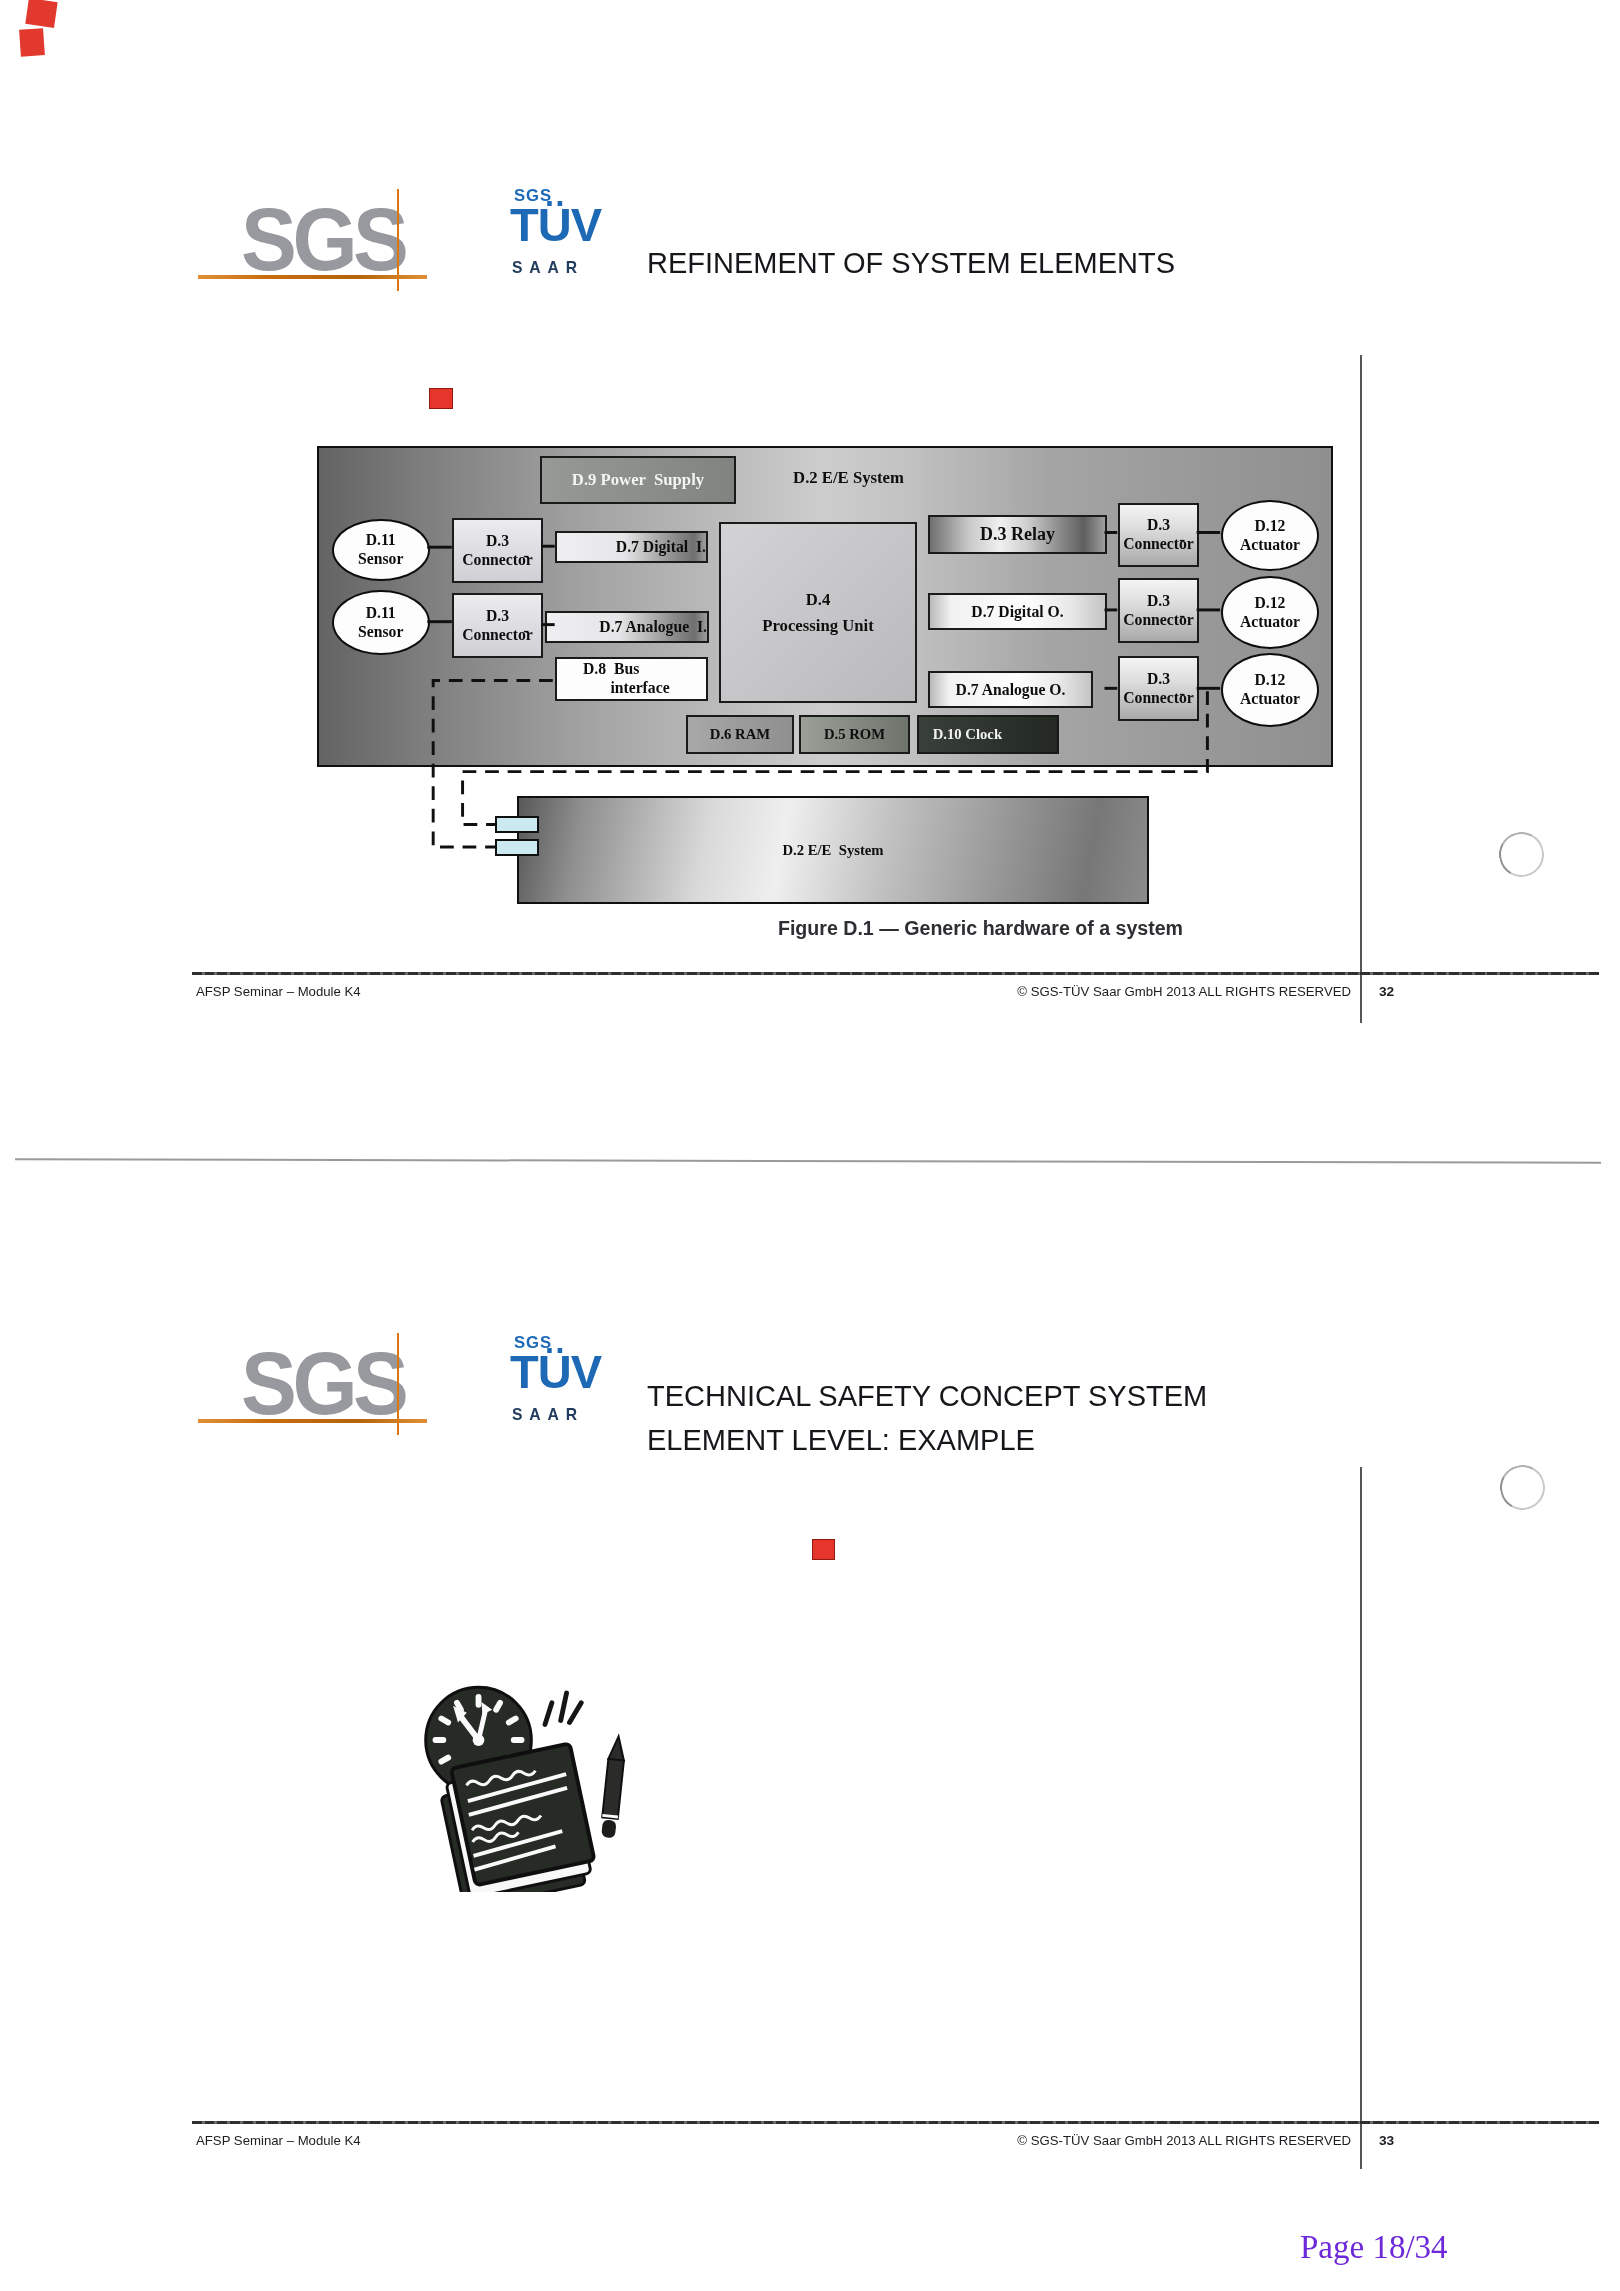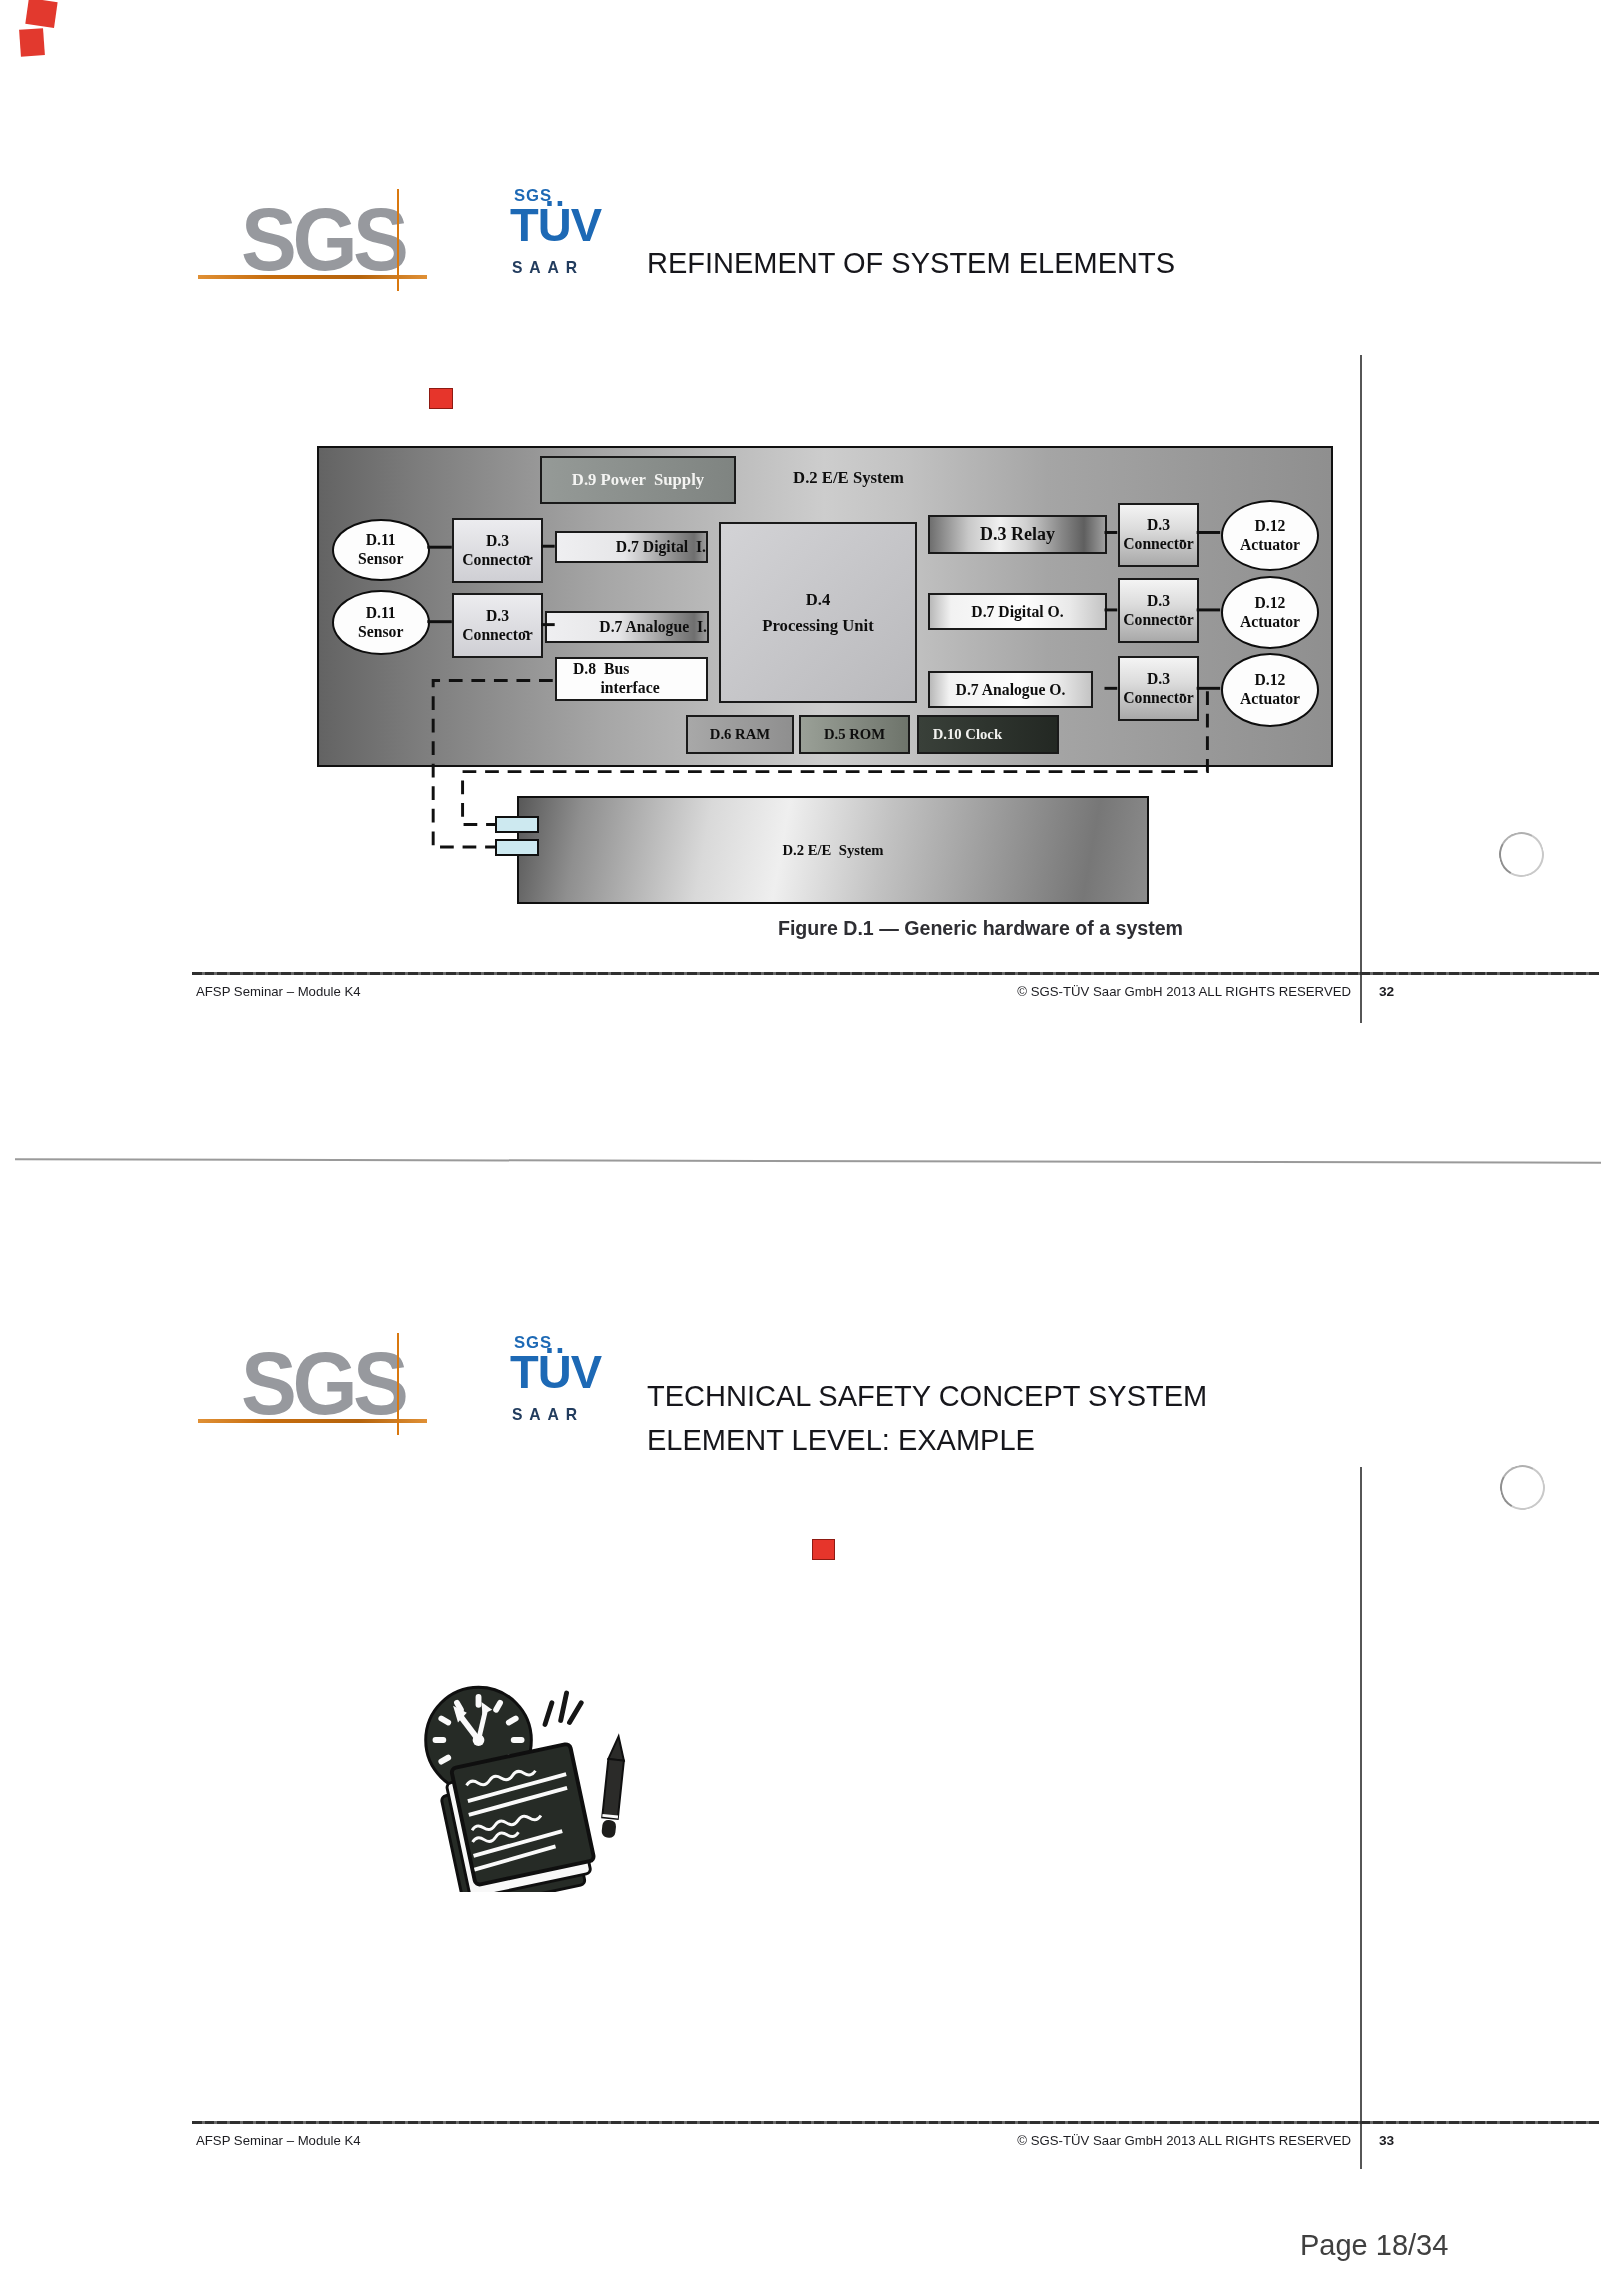--- a/index.html
+++ b/index.html
@@ -60,21 +60,21 @@
   .caption{font-size:19.6px;font-weight:bold;color:#2e2e33;text-align:center;}
 
   .footer-rule{height:2.9px;background:repeating-linear-gradient(90deg,#2f2f2f 0 9.8px,#6a6a6a 9.8px 12.7px);}
   .footer-text{font-size:13.2px;color:#1d1d22;}
   .footer-right{text-align:right;}
   .footer-num{font-size:13.7px;font-weight:bold;color:#1d1d22;text-align:center;}
 
   .circle-mark{border-radius:50%;border:2.9px solid #c9c9c9;border-left-color:#8f8f8f;
     border-top-color:#b0b0b0;transform:rotate(-15deg);box-sizing:border-box;background:transparent;}
 
-  .page-num{font-size:29px;color:#404040;}
+  .page-num{font-size:33px;color:#6d28d9;font-family:Liberation Serif, serif;}
 </style>
 </head>
 <body>
 
 <div id="page">
 
   <div class="abs redmark" style="left:27.4px;top:0;width:29px;height:25.5px;transform:rotate(8deg);"></div>
   <div class="abs redmark" style="left:19.6px;top:29px;width:23.5px;height:27.4px;transform:rotate(-4deg);"></div>
 
   <div class="abs" style="left:0;top:0;width:1620px;height:1147px;">
@@ -127,21 +127,21 @@
         <span class="cdash">-</span>
         <span>Connector</span>
       </div>
 
       <div class="abs dbox serifb bg-din" style="left:236px;top:83px;width:153px;height:32px;font-size:15.7px;">
         <span class="pre">D.7 Digital  I.</span>
       </div>
       <div class="abs dbox serifb bg-din" style="left:226px;top:163px;width:164px;height:32px;font-size:15.7px;">
         <span class="pre">D.7 Analogue  I.</span>
       </div>
-      <div class="abs dbox serifb bg-bus" style="left:236px;top:209px;width:153px;height:44px;font-size:15.7px;flex-direction:column;align-items:flex-start;padding-left:16px;line-height:18.6px;">
+      <div class="abs dbox serifb bg-bus" style="left:236px;top:209px;width:153px;height:44px;font-size:15.7px;flex-direction:column;align-items:flex-start;padding-left:26px;line-height:18.6px;">
         <span class="pre">D.8  Bus</span>
         <span style="padding-left:27.4px;">interface</span>
       </div>
 
       <div class="abs dbox serifb bg-proc" style="left:400px;top:74px;width:198px;height:181px;flex-direction:column;font-size:16.7px;line-height:25.5px;">
         <span>D.4</span>
         <span>Processing Unit</span>
       </div>
 
       <div class="abs dbox serifb bg-ram" style="left:367px;top:267px;width:108px;height:39px;font-size:14.7px;">

